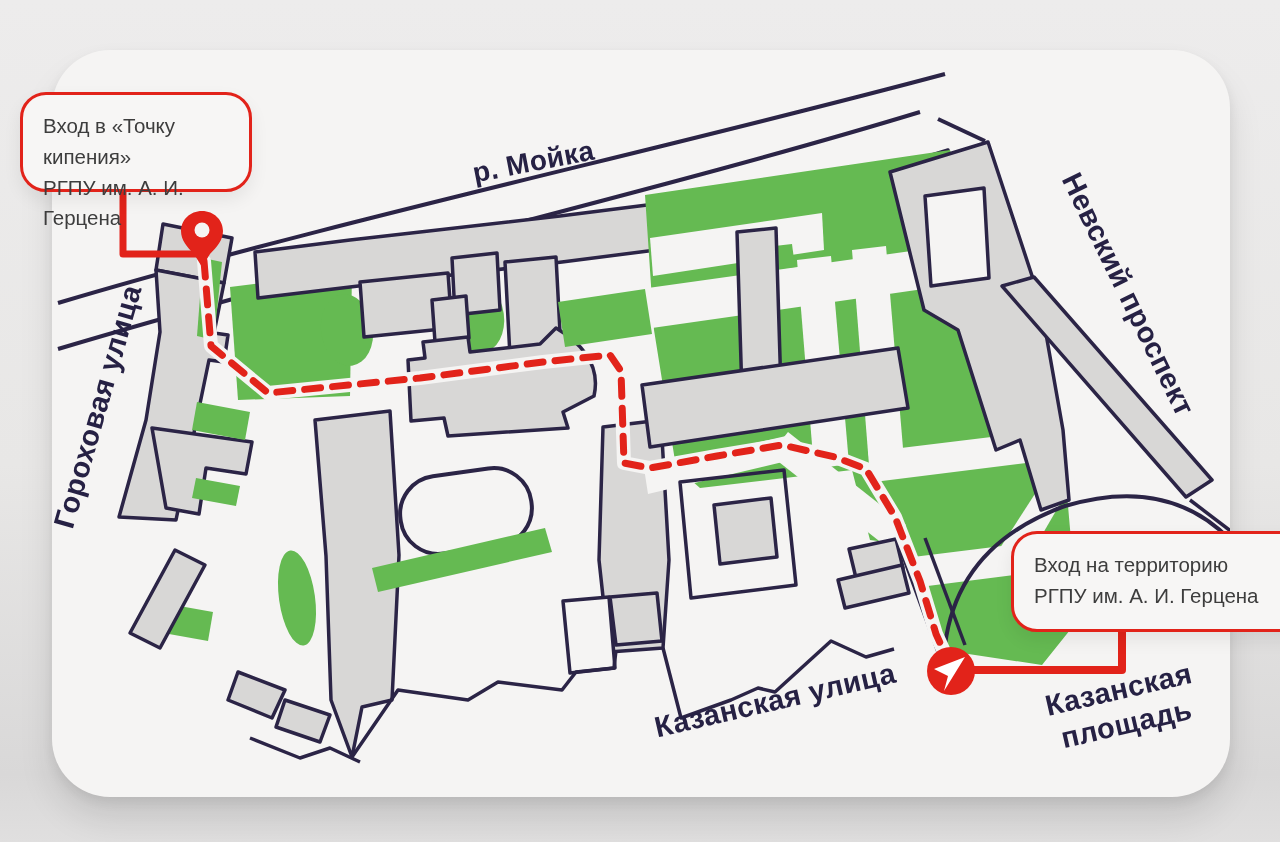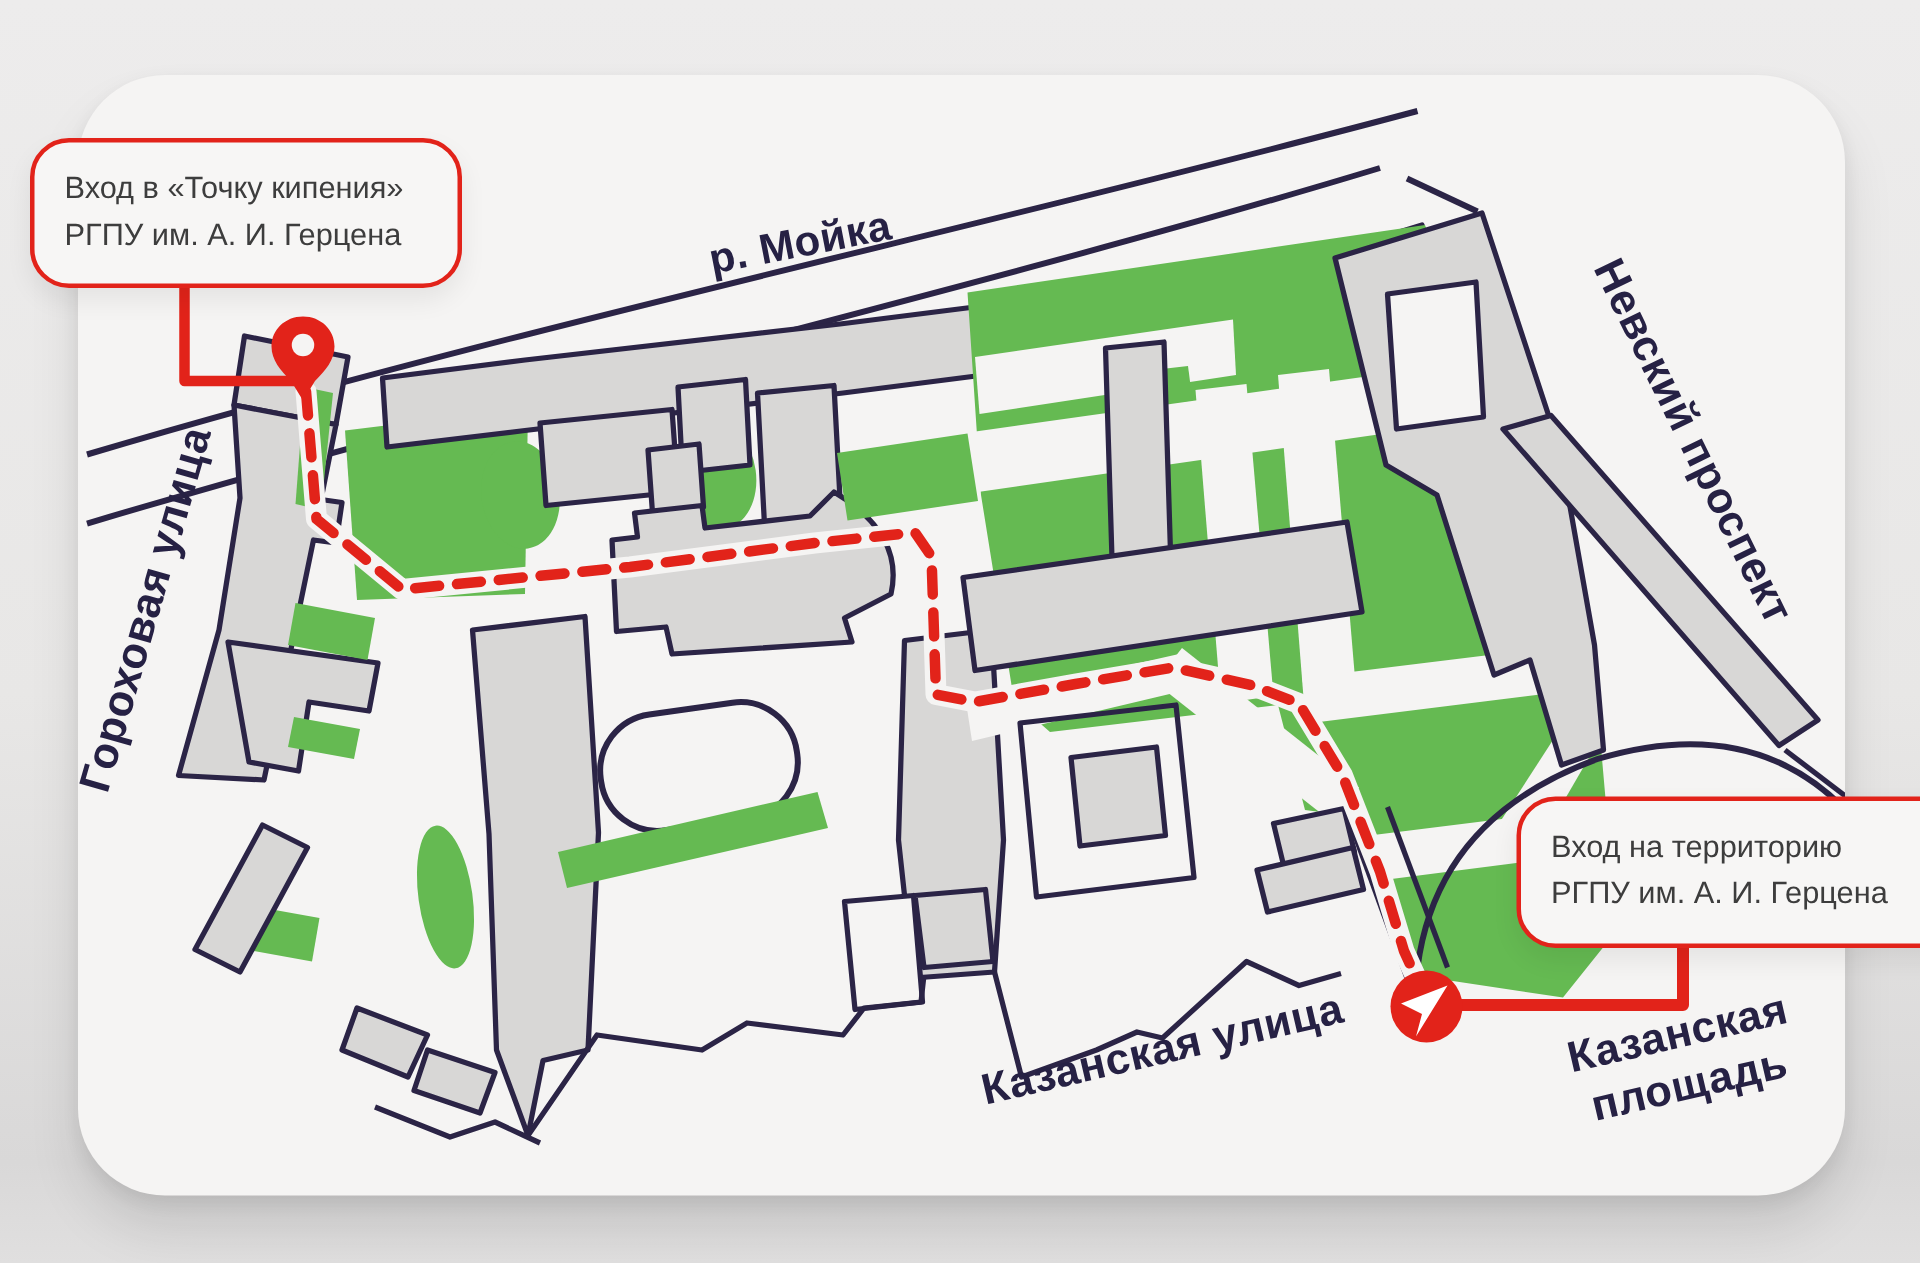--- a/index.html
+++ b/index.html
@@ -24,21 +24,21 @@
   #label-kazanskaya-ulitsa{left:652px;top:684px;transform:rotate(-13deg);}
   #label-kazanskaya-square{
     left:1015px;top:672px;width:215px;text-align:center;transform:rotate(-13deg);
     white-space:normal;line-height:1.2;
   }
   .callout{
     position:absolute;background:#f7f6f5;border:3px solid #e2231a;border-radius:26px;
     padding:16px 20px;font-size:20.5px;color:#3d3d3d;line-height:1.5;
     box-shadow:0 8px 18px rgba(0,0,0,0.07);box-sizing:border-box;
   }
-  #callout-boiling{left:20px;top:92px;width:288px;height:100px;}
+  #callout-boiling{left:20px;top:92px;width:232px;height:100px;}
   #callout-territory{left:986px;top:531px;width:316px;height:101px;margin-left:25px;}
   .callout span{display:block;}
 </style>
 </head>
 <body>
 
 <div id="app">
 
   <div class="card"></div>
 

